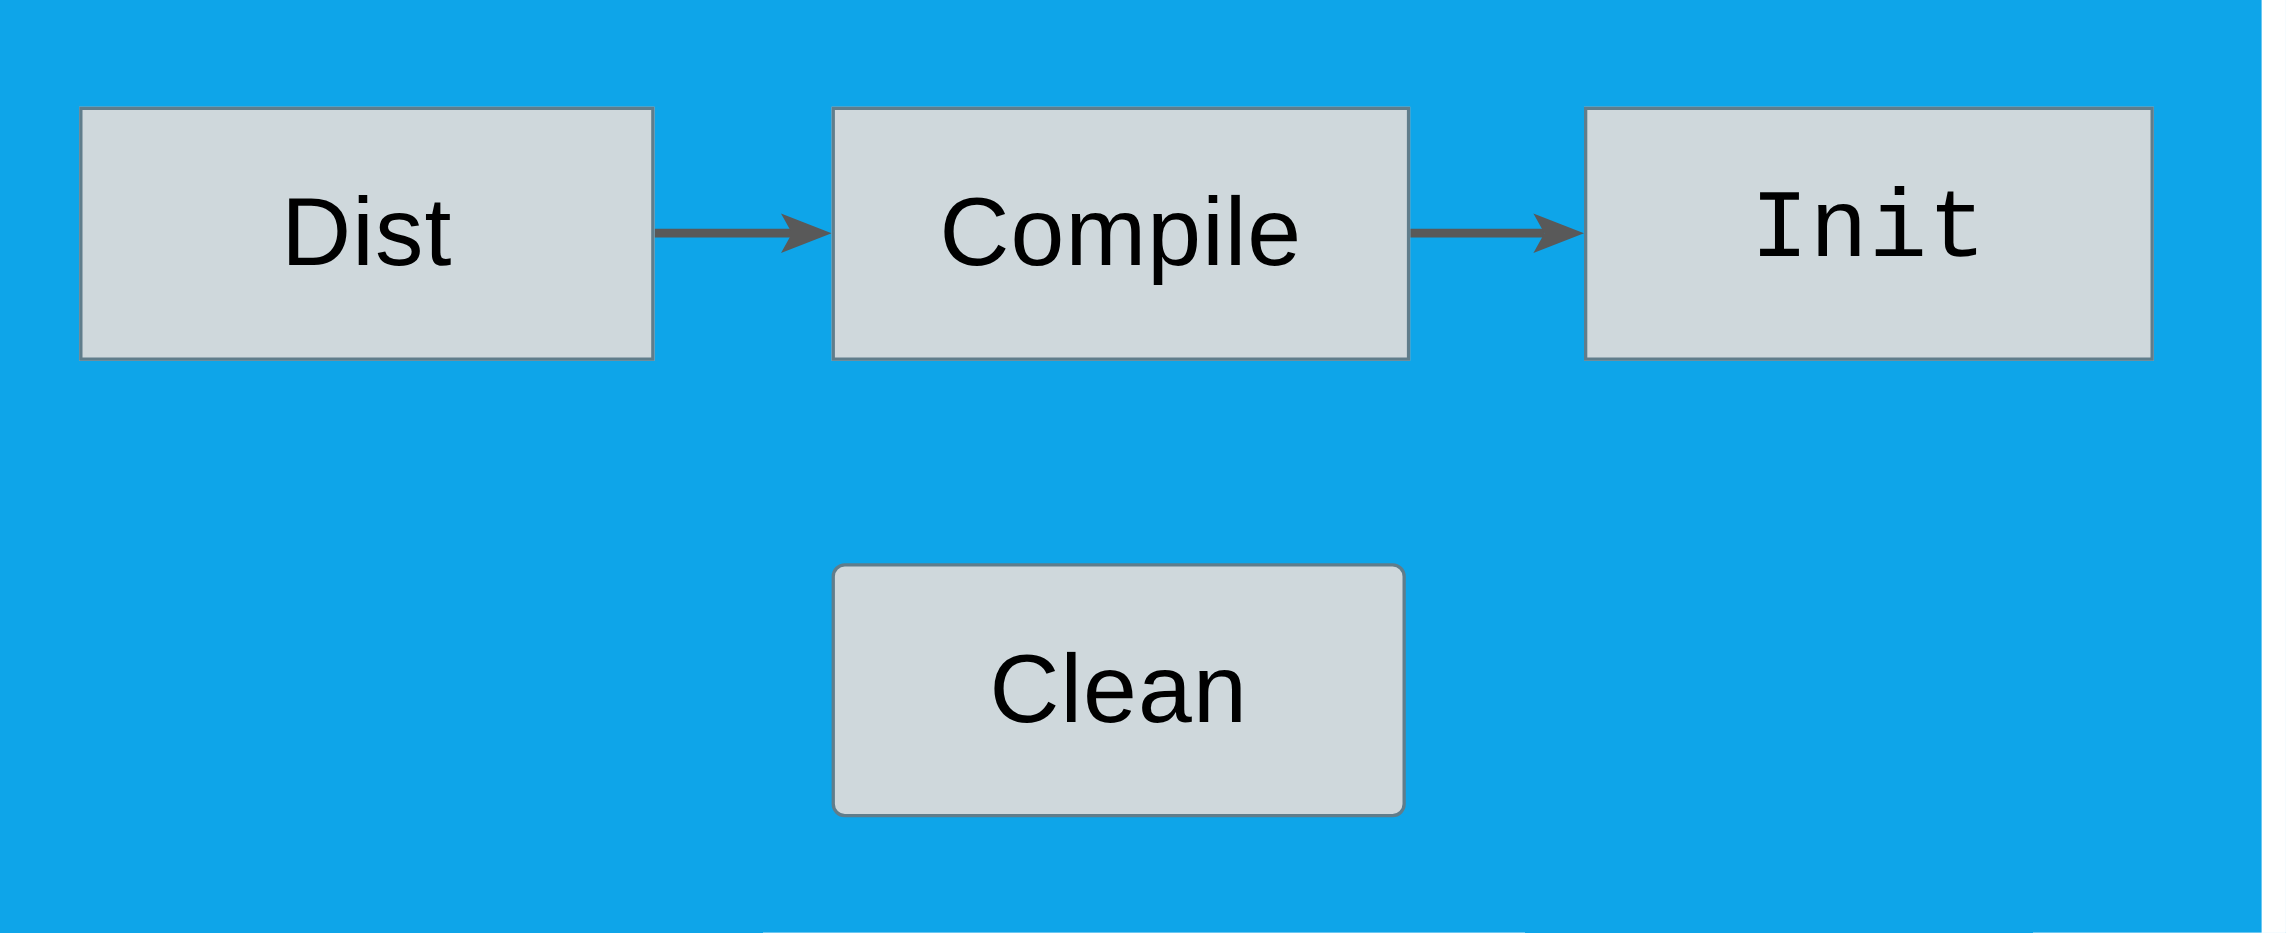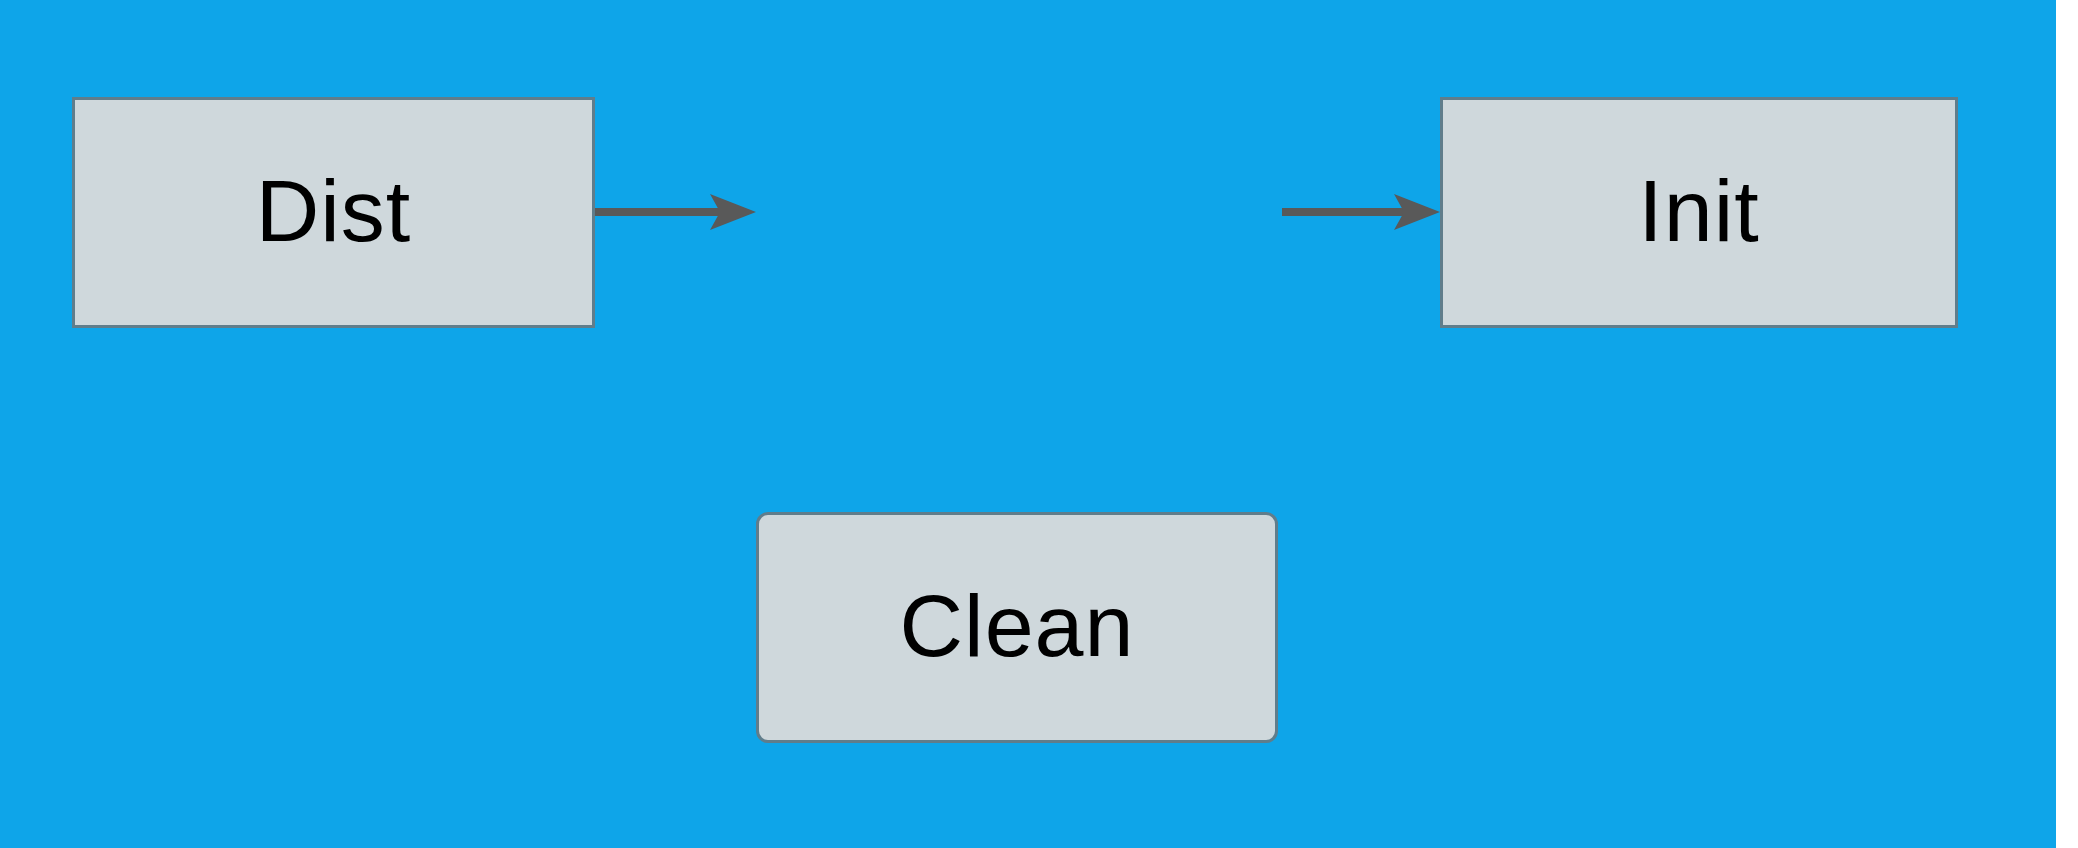--- a/index.html
+++ b/index.html
@@ -36,21 +36,21 @@
     color: #000000;
     font-size: 88px;
     line-height: 1;
     white-space: nowrap;
     letter-spacing: 1px;
     
     transform: translateY(-2px);
   }
   .node-dist    { left: 72px;   top: 97px;  width: 523px; height: 231px; }
   .node-compile { left: 756px;  top: 97px;  width: 526px; height: 231px; }
-  .node-init    { left: 1440px; top: 97px;  width: 518px; height: 231px; }
+  .node-init    { left: 1440px; top: 97px;  width: 518px; height: 231px; font-family: Liberation Mono, monospace; }
   .node-clean   { left: 756px;  top: 512px; width: 522px; height: 231px; border-radius: 12px; }
 </style>
 </head>
 <body>
 
 <div class="canvas">
 
   <svg class="edges" viewBox="0 0 2078 848" xmlns="http://www.w3.org/2000/svg">
 
     <g>
@@ -61,20 +61,23 @@
     <g>
       <line x1="1282" y1="212" x2="1404" y2="212" stroke="#595959" stroke-width="8"></line>
       <polygon points="1440,212 1394,194 1404,212 1394,230" fill="#595959"></polygon>
     </g>
   </svg>
 
   <div class="node node-dist">
     <span class="node-label">Dist</span>
   </div>
 
+  <div class="node node-compile">
+    <span class="node-label">Compile</span>
+  </div>
 
   <div class="node node-init">
     <span class="node-label">Init</span>
   </div>
 
   <div class="node node-clean">
     <span class="node-label">Clean</span>
   </div>
 
 </div>

